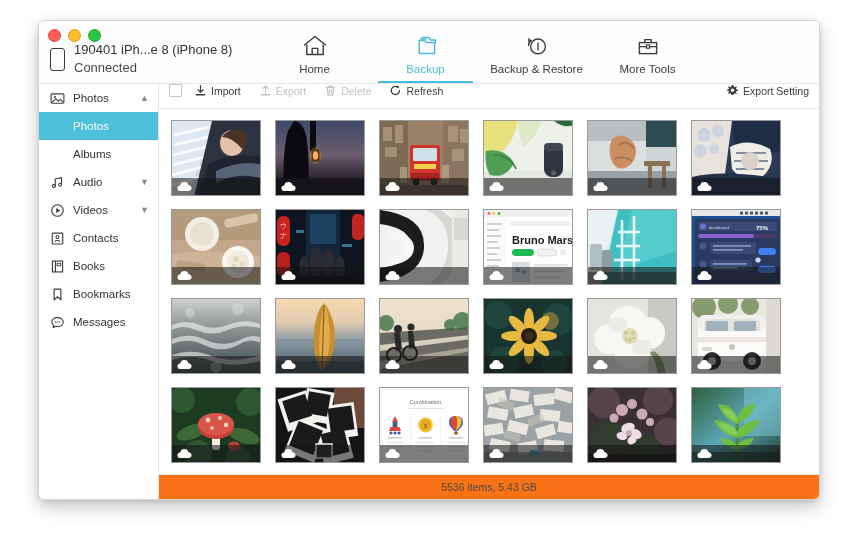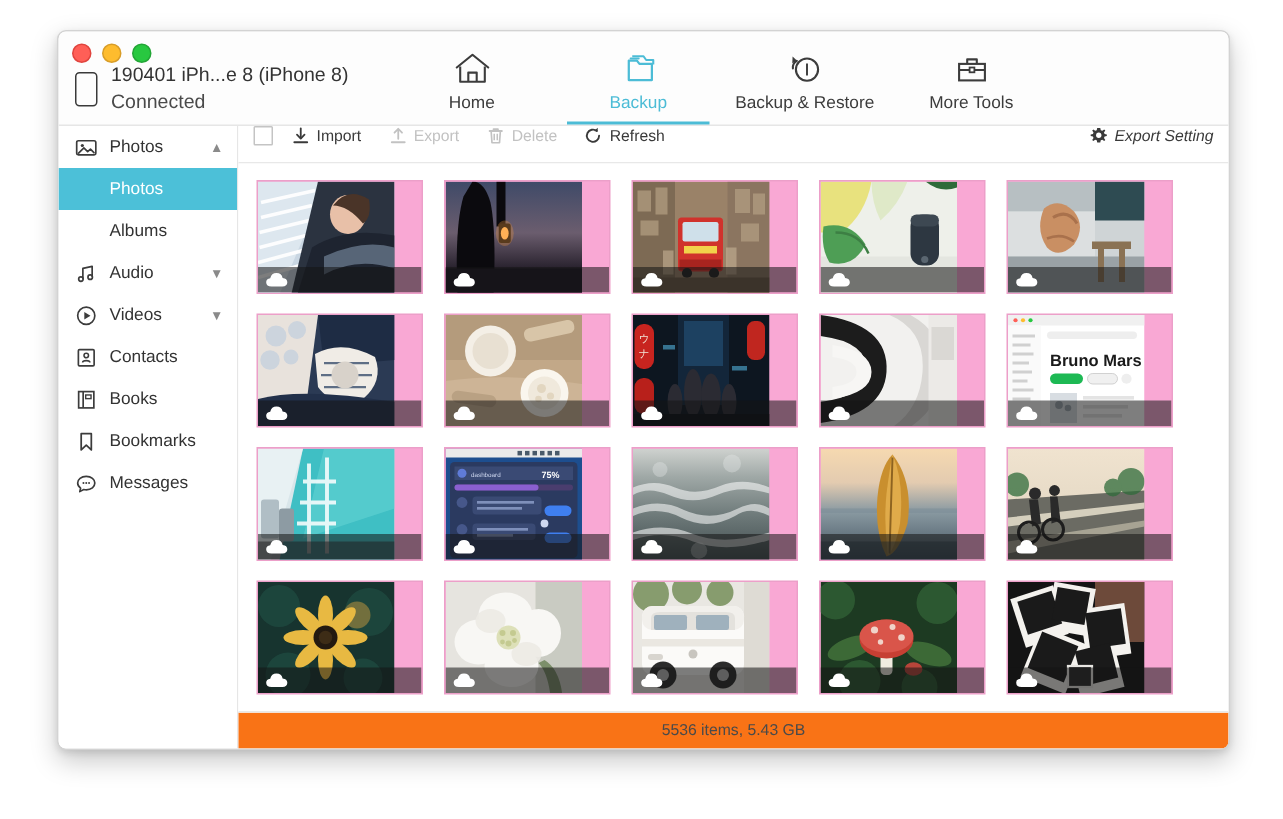--- a/index.html
+++ b/index.html
@@ -215,43 +215,42 @@
     font-size: 10.5px;
     color: #3a3a3a;
     cursor: pointer;
     white-space: nowrap;
   }
   .act-btn.disabled { color: #c2c2c2; cursor: default; }
   .act-btn svg { display: block; }
   #export-setting {
     margin-left: auto;
     margin-right: 0;
-    font-style: italic;
   }
 
   #grid-scroll {
     flex: 1 1 auto;
     overflow: hidden;
     position: relative;
     background: #ffffff;
     border-bottom: 1px solid #e8e8e8;
   }
   #photo-grid {
     display: flex;
     flex-wrap: wrap;
     gap: 13px 14px;
     padding: 11px 0 11px 12px;
     box-sizing: border-box;
   }
   .thumb {
-    width: 111px;
+    width: 90px;
     height: 76px;
     position: relative;
     overflow: hidden;
-    background: #f9a8d4;
+    background: #a3a3a3;
     flex: 0 0 auto;
     cursor: pointer;
     border: 1px solid rgba(0,0,0,0.05);
     box-sizing: border-box;
   }
   .thumb .art {
     position: absolute;
     inset: 0;
   }
   .thumb .strip {

